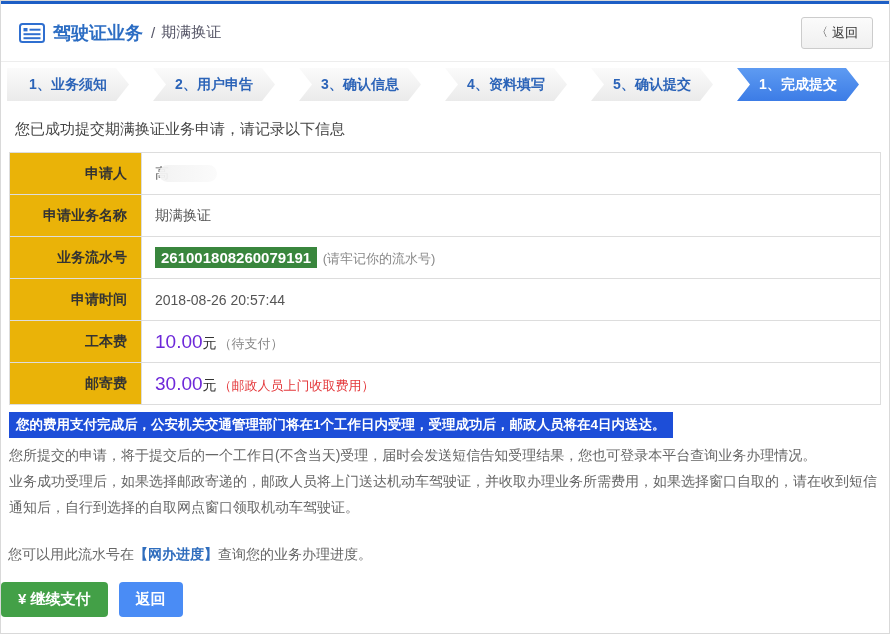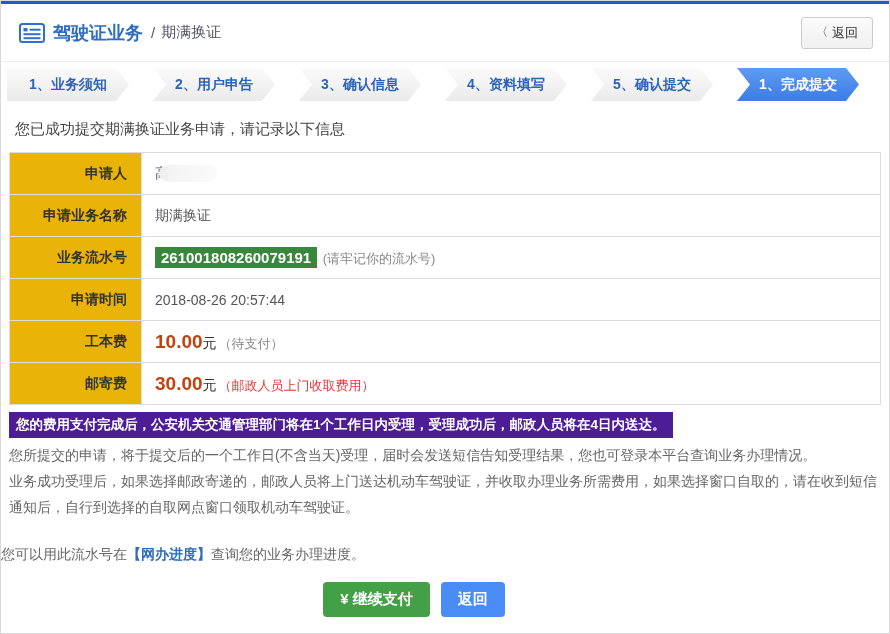--- a/index.html
+++ b/index.html
@@ -41,35 +41,35 @@
   
   table.info { border-collapse:collapse; margin:0 8px; width:872px; flex:none; }
   table.info td { border:1px solid #ddd; height:42px; font-size:14px; vertical-align:middle; }
   td.label-cell { width:132px; background:#eab308; text-align:right; padding-right:14px; color:#333; font-weight:bold; }
   td.value-cell { padding-left:13px; color:#555; background:#fff; }
   .redact-blob { display:inline-block; width:58px; height:17px; border-radius:9px; vertical-align:middle;
     margin-left:-10px; background:linear-gradient(90deg, rgba(242,242,242,.95), rgba(250,250,250,.85)); }
   .serial-badge { background:#39863d; color:#fff; font-weight:bold; font-size:15px; padding:2px 6px; display:inline-block; }
   .cell-note { color:#888; font-size:13px; margin-left:2px; }
   .cell-note.red { color:#e4393c; }
-  .amount { color:#c2410c; font-weight:bold; font-size:19px; }
+  .amount { color:#6d28d9; font-weight:normal; font-size:19px; }
   .unit { color:#333; font-size:14px; }
 
   
   .banner-wrap { margin:7px 8px 0 8px; flex:none; }
-  .warning-banner { display:inline-block; background:#4c1d95; color:#fff; font-weight:bold; font-size:13.5px; padding:4px 7px; }
+  .warning-banner { display:inline-block; background:#1d4ed8; color:#fff; font-weight:bold; font-size:13.5px; padding:4px 7px; }
 
   
   .paragraphs { margin:4px 8px 0 8px; flex:none; }
   .paragraphs p { font-size:14px; color:#666; line-height:26px; }
-  .progress-note { margin:26px 8px 0 0; font-size:14px; color:#666; flex:none; }
+  .progress-note { margin:26px 8px 0 7px; font-size:14px; color:#666; flex:none; }
   .progress-link { color:#2f6dbd; font-weight:bold; }
 
   
-  .footer { margin-top:auto; flex:none; display:flex; justify-content:center; gap:11px; padding:0 62px 16px 0; }
+  .footer { margin-top:auto; flex:none; display:flex; justify-content:flex-start; gap:11px; padding:0 62px 16px 0; }
   .btn { border:none; border-radius:4px; color:#fff; font-weight:bold; font-size:15px; padding:8px 17px; cursor:pointer; font-family:inherit; }
   .btn.green { background:#43a047; }
   .btn.red { background:#d9534f; }
   .btn.blue { background:#4a8cf5; }
 </style>
 </head>
 <body>
 
 <div class="page">
   <div class="topbar"></div>

